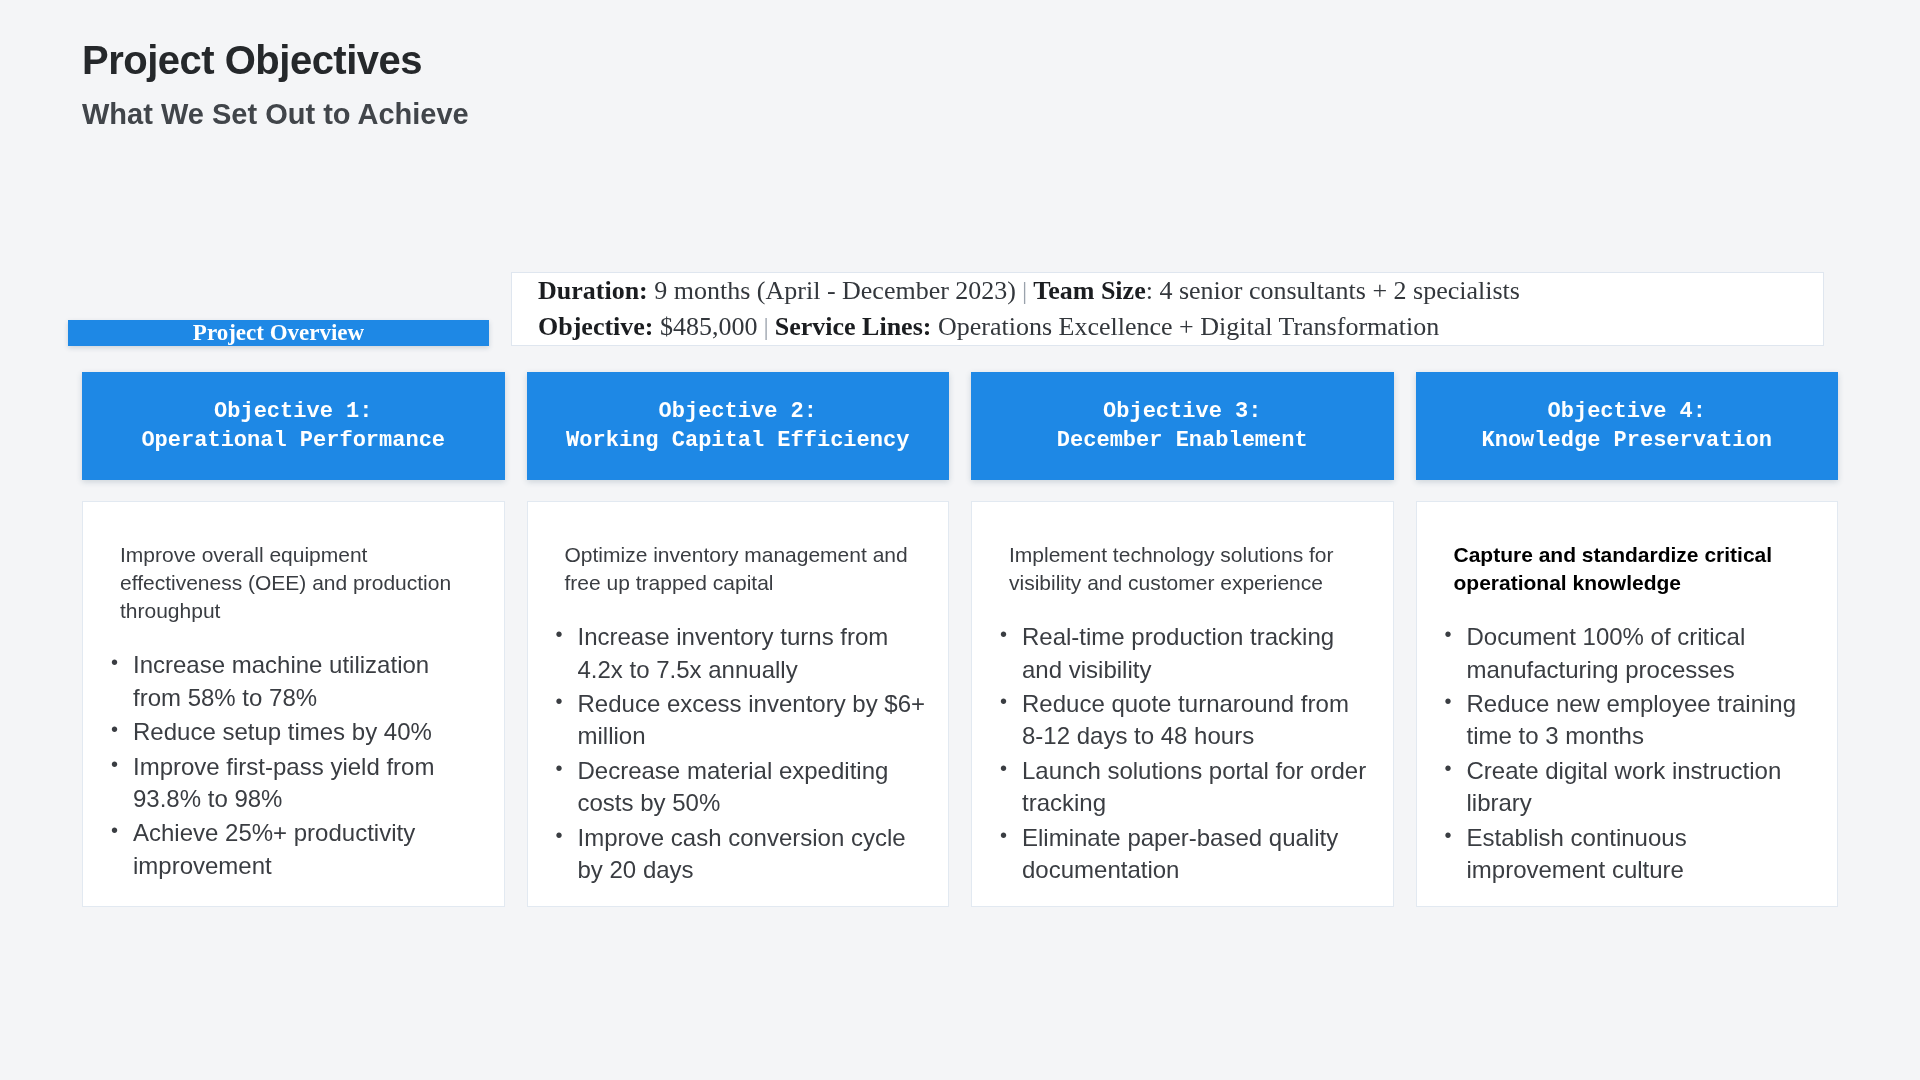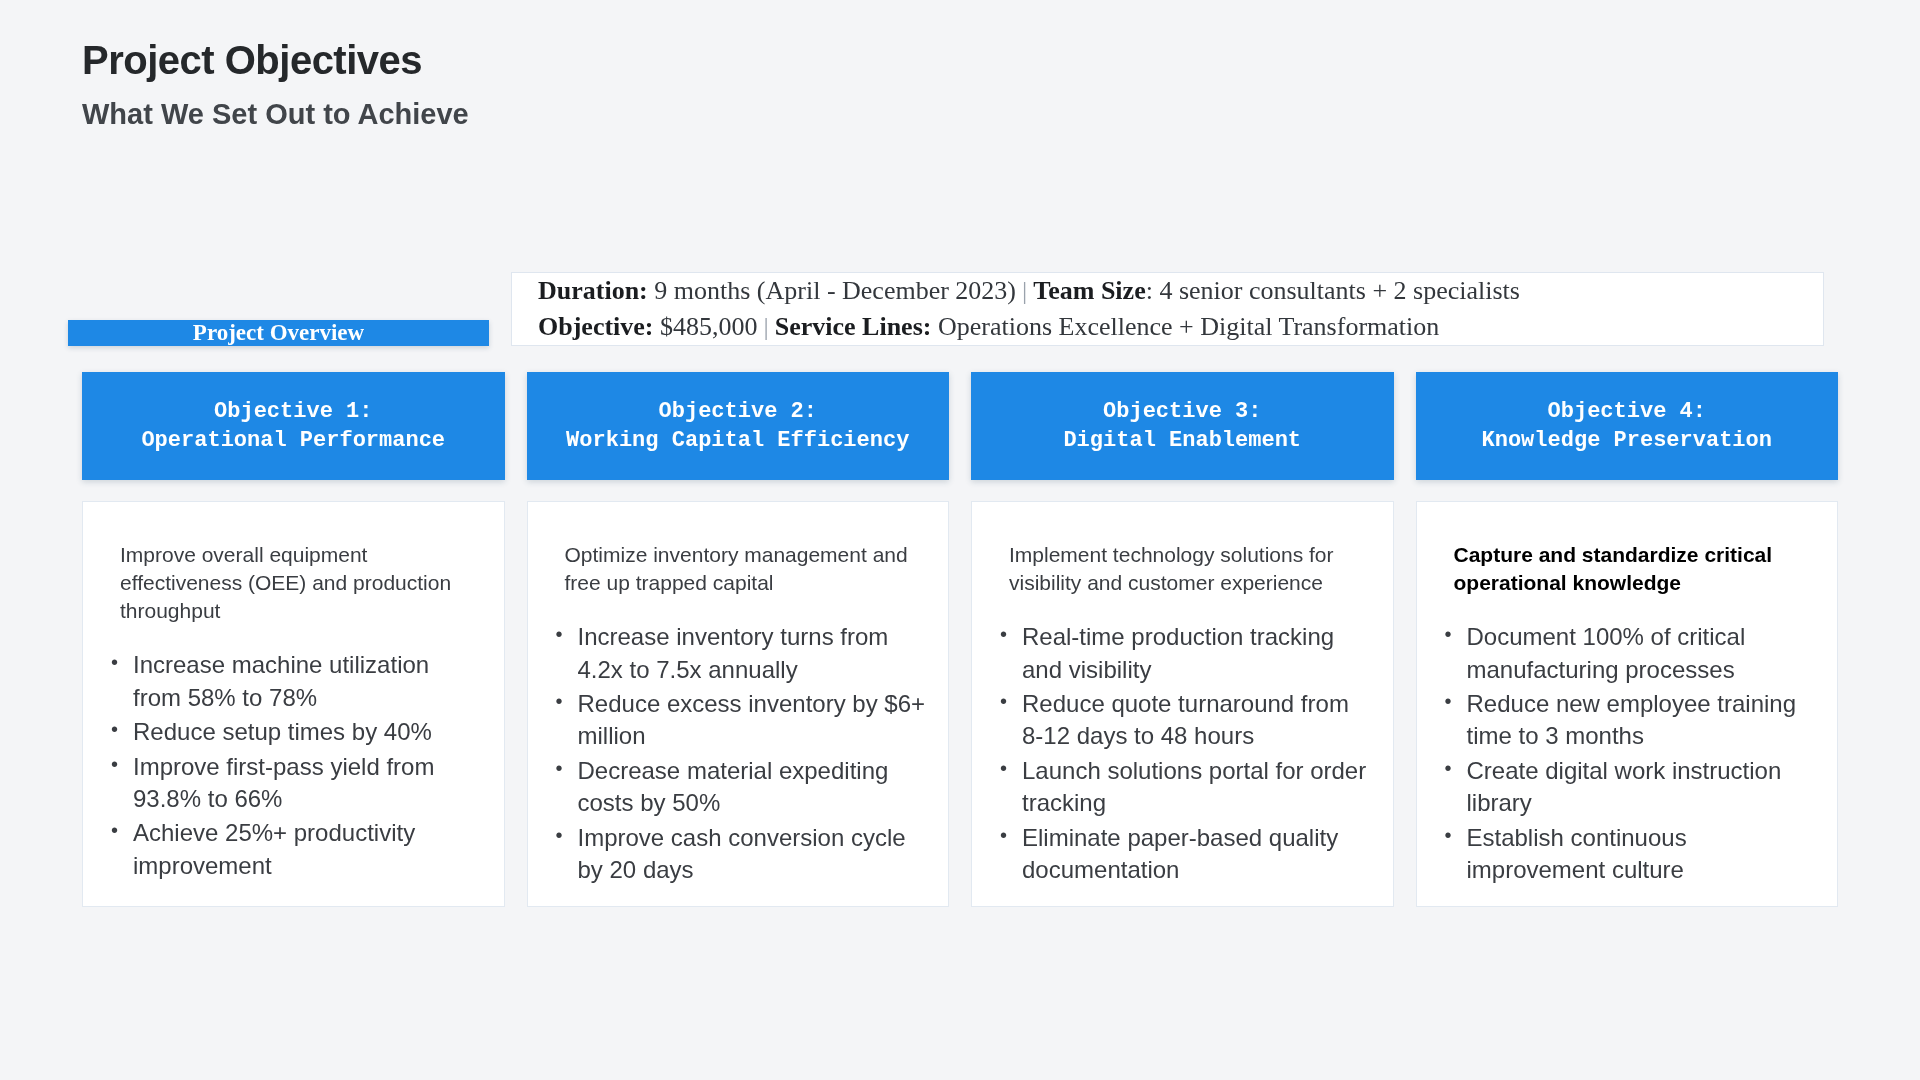--- a/index.html
+++ b/index.html
@@ -197,21 +197,21 @@
     <div class="column">
       <div class="obj-header">
         <span class="l1">Objective 1:</span>
         <span class="l2">Operational Performance</span>
       </div>
       <div class="obj-body">
         <p class="obj-intro">Improve overall equipment effectiveness (OEE) and production throughput</p>
         <ul class="obj-list">
           <li>Increase machine utilization from 58% to 78%</li>
           <li>Reduce setup times by 40%</li>
-          <li>Improve first-pass yield  from 93.8% to 66%</li>
+          <li>Improve first-pass yield  from 93.8% to 98%</li>
           <li>Achieve 25%+ productivity improvement</li>
         </ul>
       </div>
     </div>
 
     <div class="column">
       <div class="obj-header">
         <span class="l1">Objective 2:</span>
         <span class="l2">Working Capital Efficiency</span>
       </div>
@@ -222,21 +222,21 @@
           <li>Reduce excess inventory by $6+ million</li>
           <li>Decrease material expediting costs by 50%</li>
           <li>Improve cash conversion cycle by 20 days</li>
         </ul>
       </div>
     </div>
 
     <div class="column">
       <div class="obj-header">
         <span class="l1">Objective 3:</span>
-        <span class="l2">Digital Enablement</span>
+        <span class="l2">December Enablement</span>
       </div>
       <div class="obj-body">
         <p class="obj-intro">Implement technology solutions for visibility and customer experience</p>
         <ul class="obj-list">
           <li>Real-time production tracking and visibility</li>
           <li>Reduce quote turnaround from 8-12 days to 48 hours</li>
           <li>Launch solutions portal for order tracking</li>
           <li>Eliminate paper-based quality documentation</li>
         </ul>
       </div>

